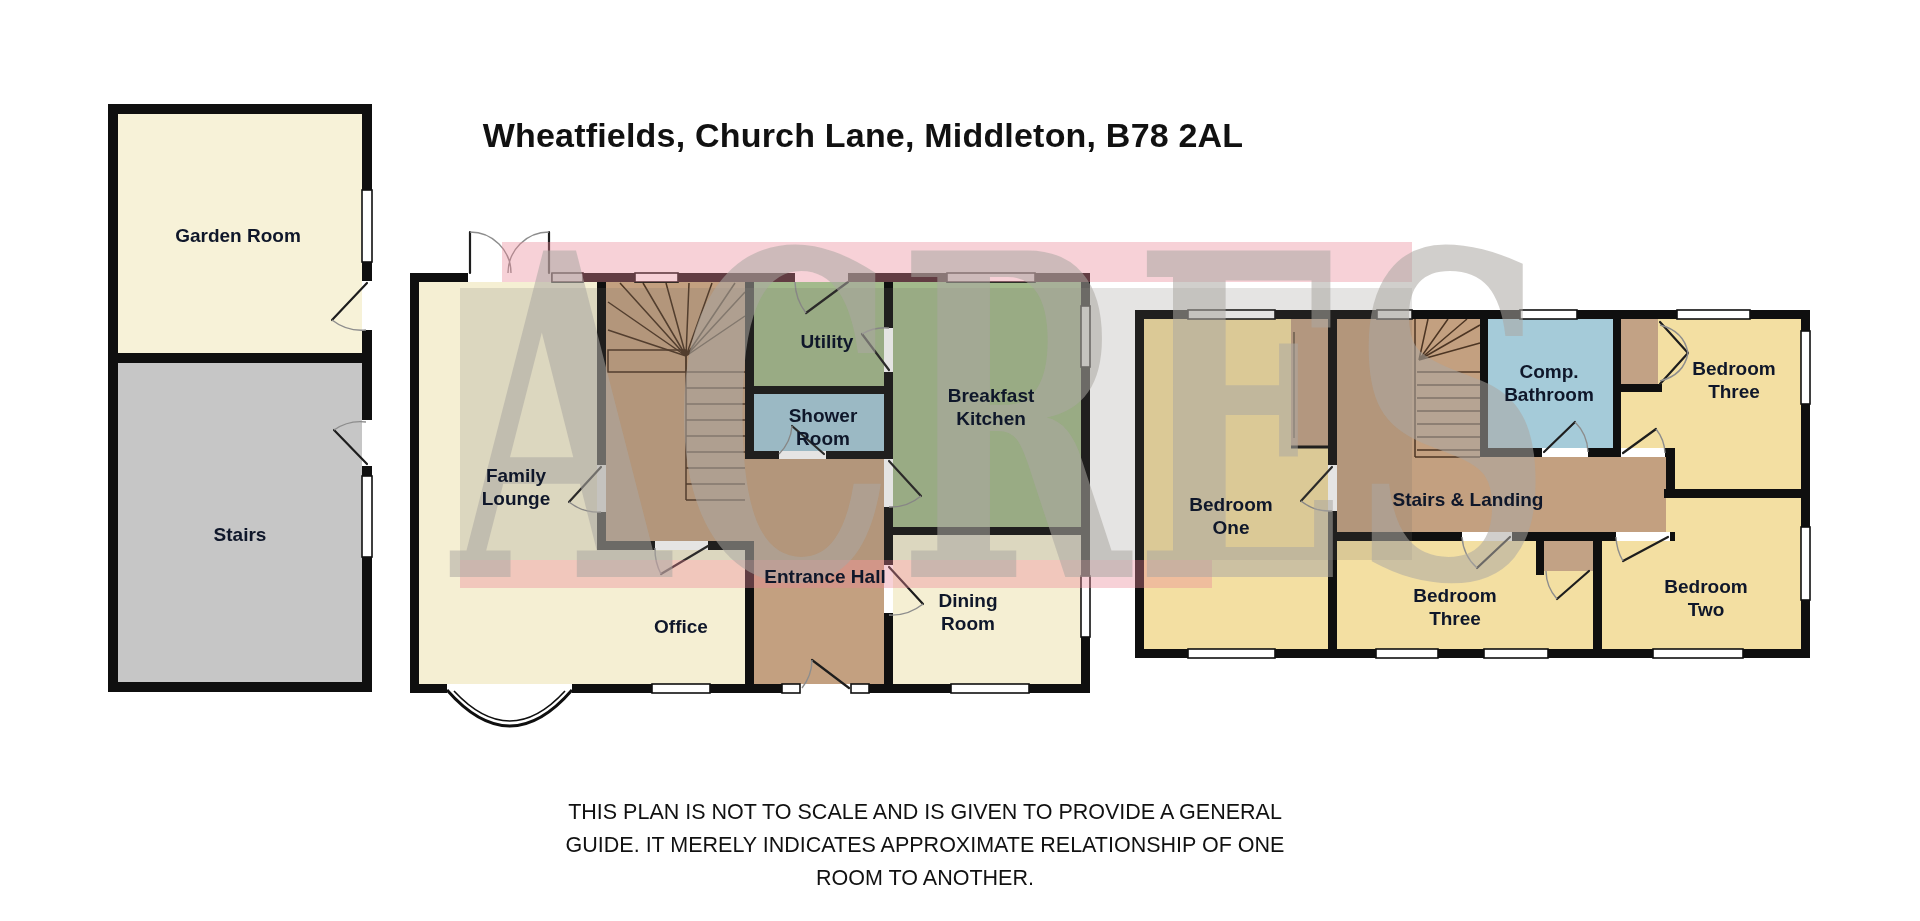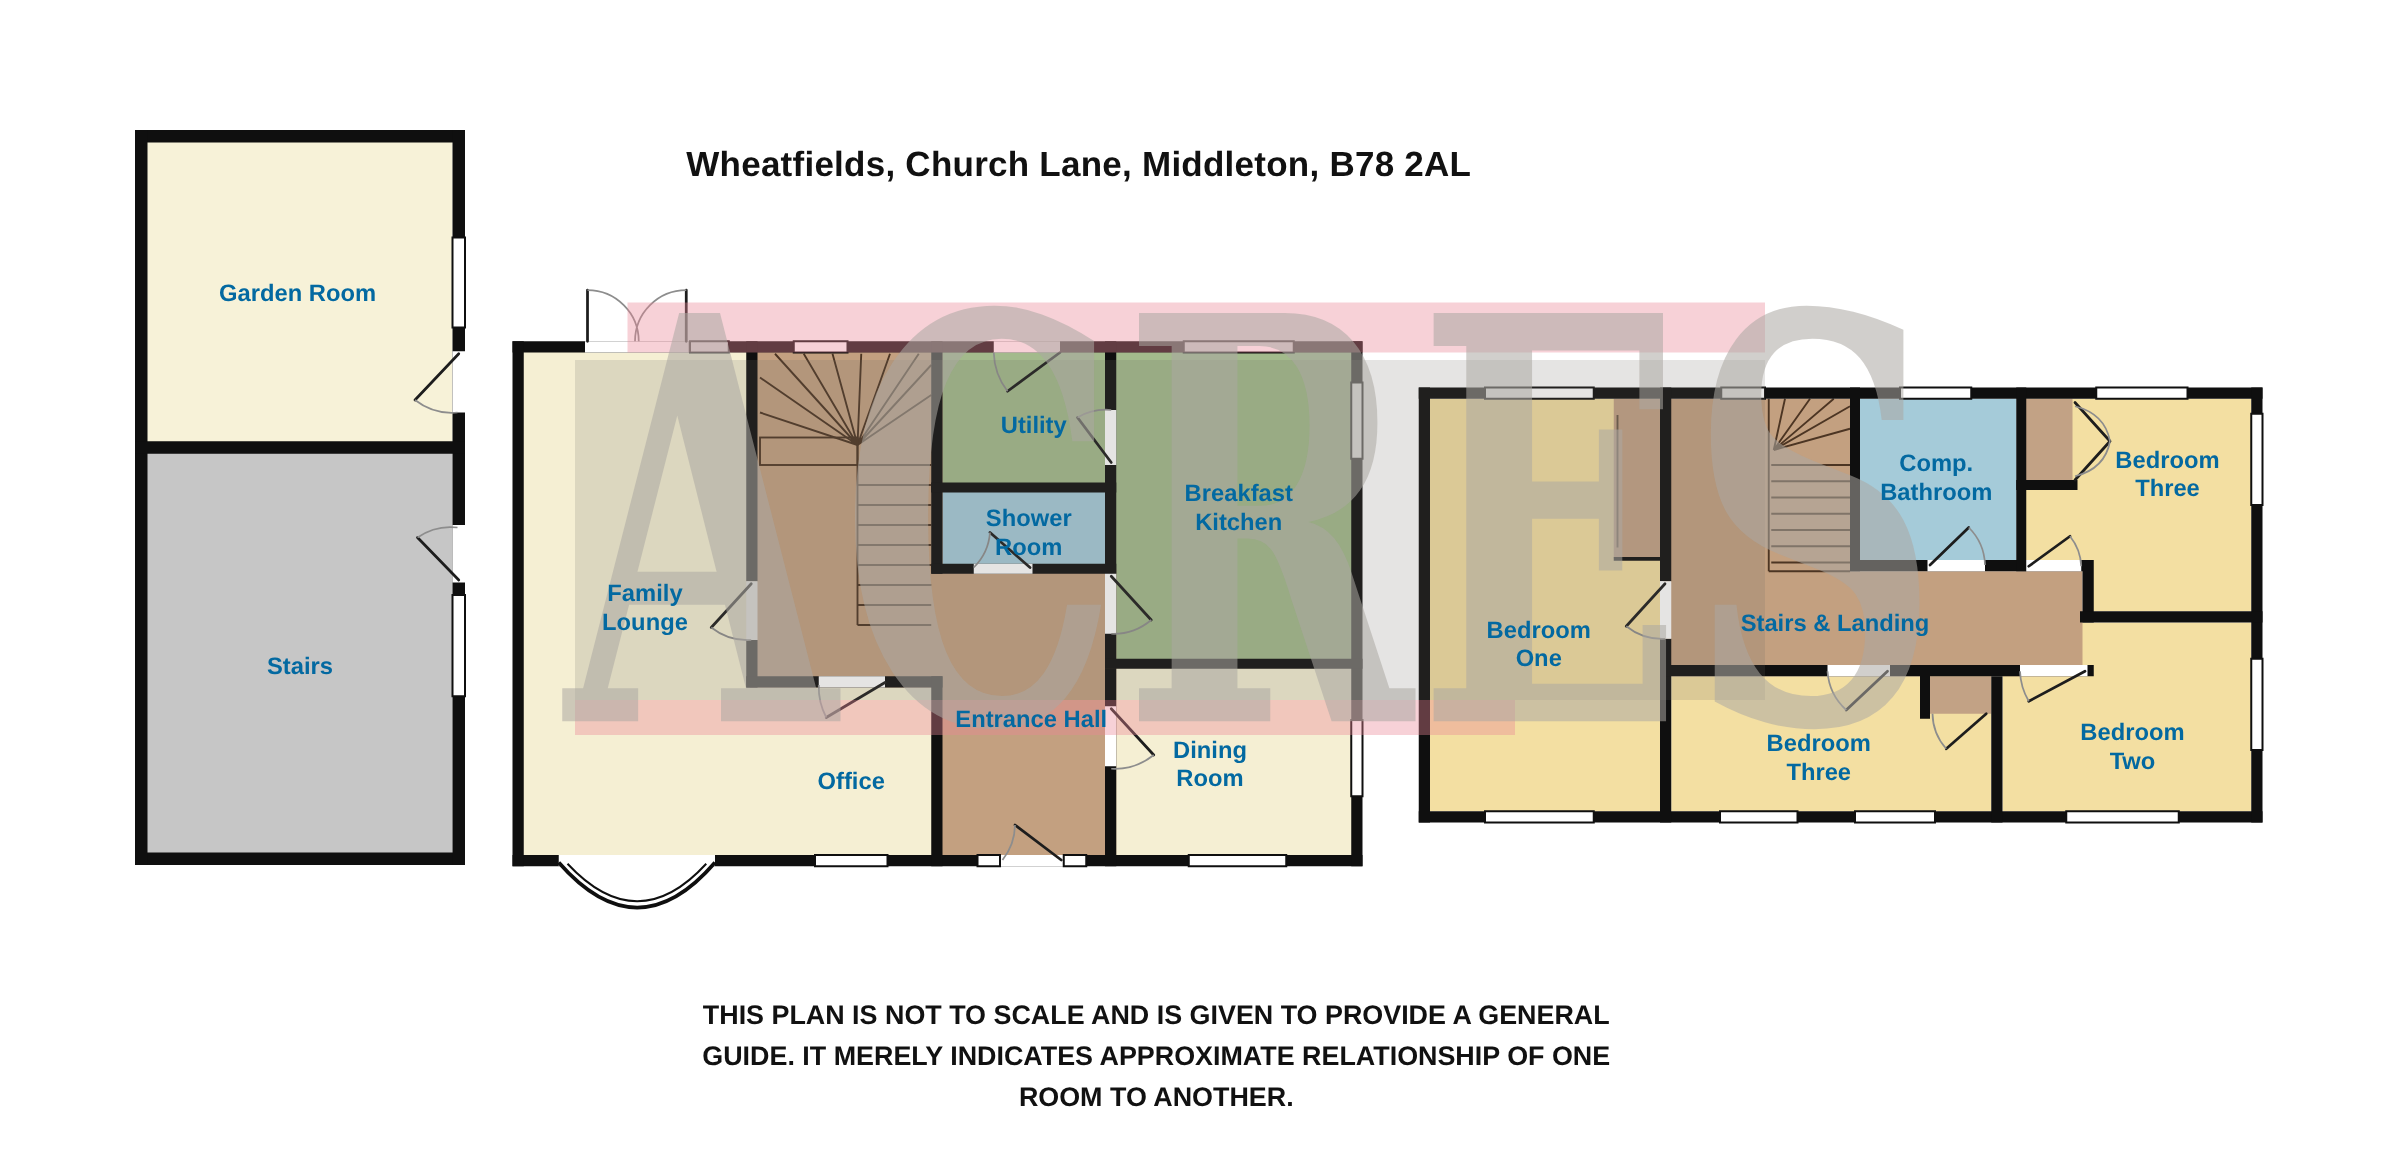--- a/index.html
+++ b/index.html
@@ -3,29 +3,29 @@
 <meta charset="utf-8">
 <style>
   html,body{margin:0;padding:0;background:#fff;}
   .stage{
     position:relative;width:1920px;height:921px;background:#fff;overflow:hidden;
     font-family:"Liberation Sans","DejaVu Sans",sans-serif;
   }
   .plan-svg{position:absolute;left:0;top:0;}
   .page-title{
     position:absolute;left:460px;top:116px;width:806px;text-align:center;
-    font-size:28px;font-weight:bold;color:#111;letter-spacing:.2px;
+    font-size:34px;font-weight:bold;color:#111;letter-spacing:.2px;
   }
   .disclaimer{
     position:absolute;left:555px;top:796px;width:740px;text-align:center;
-    font-size:21.5px;line-height:33px;font-weight:bold;color:#111;
+    font-size:21.5px;line-height:33px;font-weight:normal;color:#111;
   }
   .room-label{
     position:absolute;transform:translate(-50%,-50%);text-align:center;
-    font-size:19px;line-height:23px;font-weight:bold;color:#0369a1;z-index:4;
+    font-size:19px;line-height:23px;font-weight:bold;color:#0f172a;z-index:4;
   }
   
   .f-cream{fill:var(--cream,#f5efd3)}
   .f-garden{fill:var(--garden_cream,#f7f2d8)}
   .f-garage{fill:var(--garage_gray,#c6c6c6)}
   .f-green{fill:var(--green,#a3ba8c)}
   .f-blue{fill:var(--blue,#a5cbd9)}
   .f-brown{fill:var(--brown,#c3a080)}
   .f-closet{fill:var(--closet_brown,#bfa183)}
   .f-yellow{fill:var(--yellow,#f3dfa2)}

